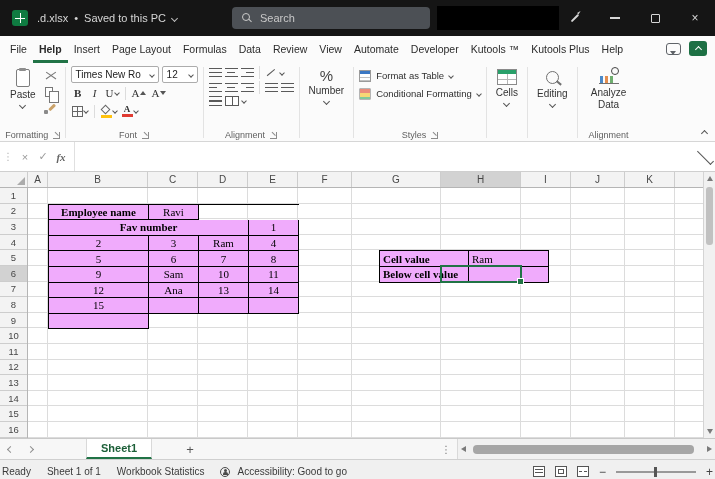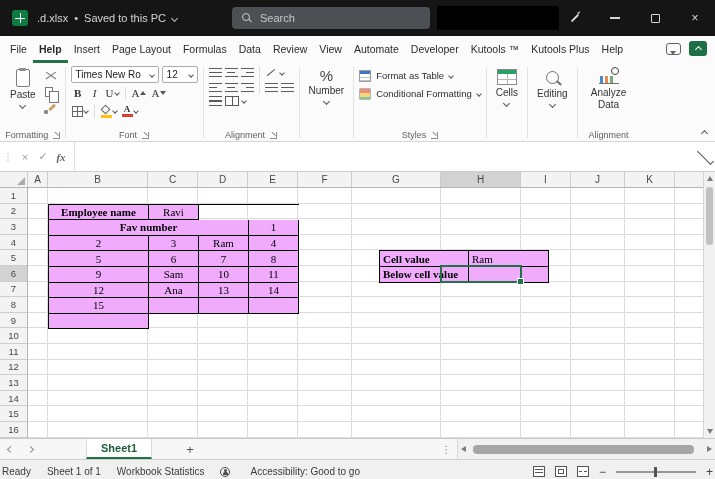--- a/index.html
+++ b/index.html
@@ -158,21 +158,21 @@
   .chev.rgt { transform:rotate(-45deg); }
   .sheet-tab { margin-left:46px; padding:0 14px; background:#fff; border-left:1px solid #d9d9d9; border-right:1px solid #d9d9d9; border-bottom:2px solid #217346; display:flex; align-items:center; font-size:11px; font-weight:bold; color:#1c5f38; }
   .add-sheet { margin-left:26px; width:24px; display:flex; align-items:center; justify-content:center; font-size:13px; color:#555; }
   .dots3 { position:absolute; right:264px; top:0; height:100%; display:flex; align-items:center; color:#777; font-size:10px; }
   .hscroll { position:absolute; right:0; top:0; height:100%; width:258px; background:#f1f1f1; border-left:1px solid #d9d9d9; display:flex; align-items:center; padding:0 3px; gap:3px; }
   .htrack { flex:1; height:9px; position:relative; }
   .hthumb { position:absolute; left:4px; right:10px; top:0; height:9px; background:#a6a6a6; border-radius:4px; }
 
   
   .statusbar { position:absolute; top:459px; left:0; width:100%; height:24px; background:#f0f0f0; border-top:1px solid #d0d0d0; display:flex; align-items:center; padding:0 2px; gap:16px; font-size:10px; color:#3a3a3a; }
-  .acc { display:flex; align-items:center; gap:20px; }
+  .acc { display:flex; align-items:center; gap:7px; }
   .acc-ic { width:10px; height:10px; border:1.1px solid #4a4a4a; border-radius:50%; position:relative; }
   .acc-ic::before { content:""; position:absolute; left:2.8px; top:1.3px; width:3px; height:3px; border-radius:50%; background:#4a4a4a; }
   .acc-ic::after { content:""; position:absolute; left:1.8px; top:4.8px; width:5px; height:3px; border-radius:2px 2px 0 0; background:#4a4a4a; }
   .sb-right { margin-left:auto; display:flex; align-items:center; gap:10px; }
   .view-ic { width:12px; height:11px; border:1.1px solid #555; background:#fff; position:relative; }
   .view-ic.normal::before { content:""; position:absolute; left:1px; right:1px; top:2px; height:1px; background:#555; box-shadow:0 3px 0 #555; }
   .view-ic.layout::before { content:""; position:absolute; left:2px; right:2px; top:2px; bottom:2px; border:1px solid #555; }
   .view-ic.break::before { content:""; position:absolute; left:1px; right:1px; top:4px; border-top:1px dashed #555; }
   .zoom-glyph { font-size:12px; color:#444; line-height:1; }
   .zoom-track { width:80px; height:2px; background:#999; position:relative; }

